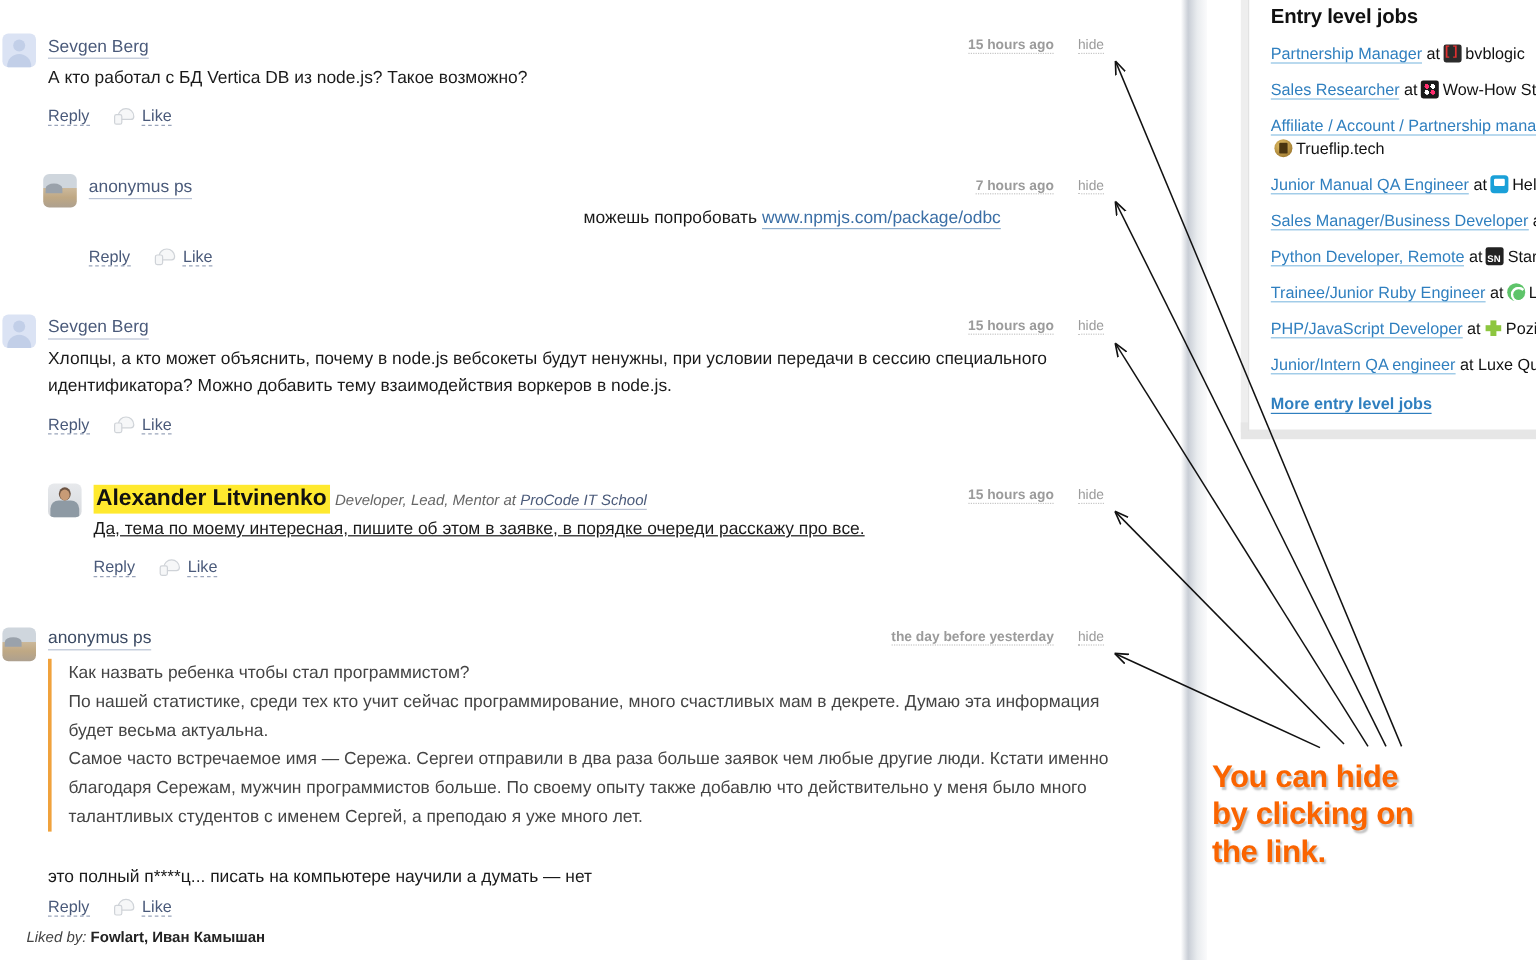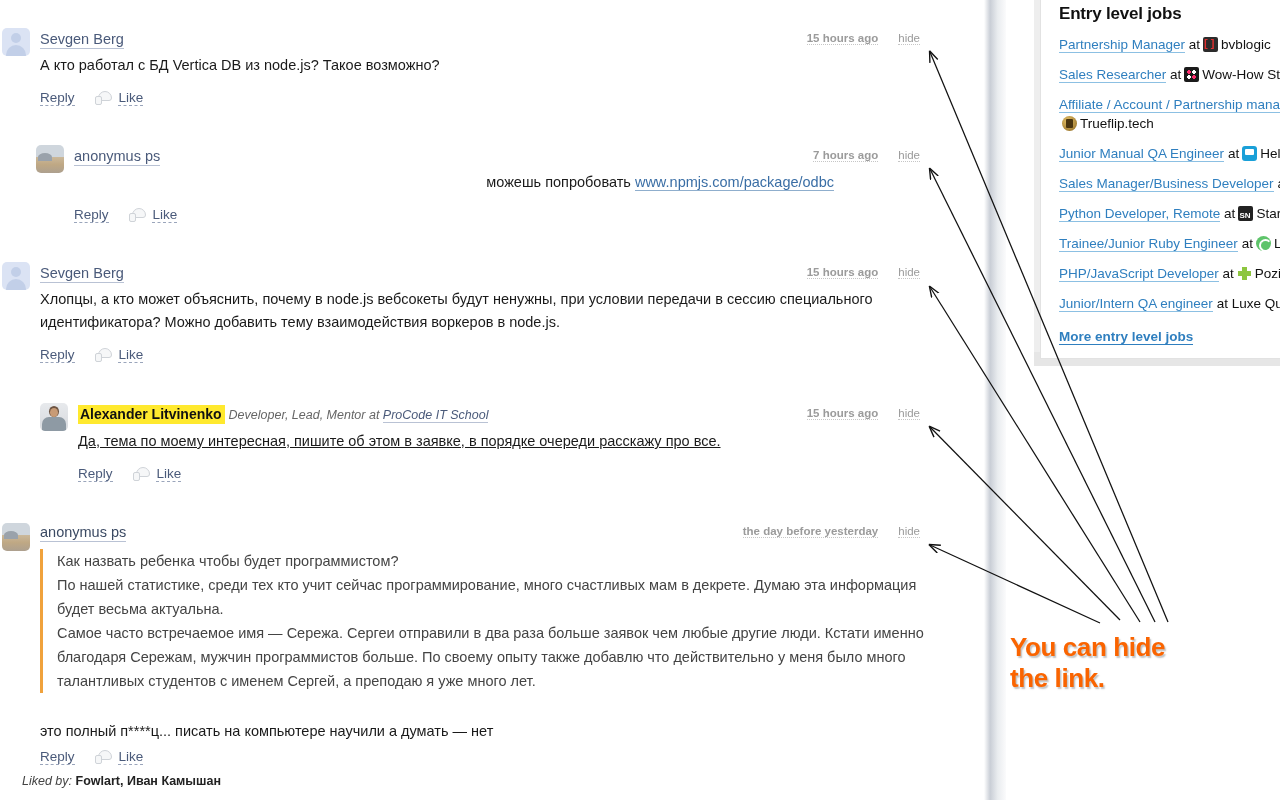--- a/index.html
+++ b/index.html
@@ -67,21 +67,21 @@
   .author {
     font-size: 14.5px;
     color: #4a5a7a;
     text-decoration: none;
     border-bottom: 1px solid #b9c2d4;
     line-height: 18px;
   }
   .author.plain { color:#3b4a63; }
 
   .author-hl {
-    font-size: 14px;
+    font-size: 19px;
     font-weight: bold;
     color: #111;
     background: #ffe92e;
     padding: 1px 3px 2px 2px;
   }
   .author-role {
     font-size: 12.5px;
     color: #666;
     margin-left: 4px;
     font-style: italic;
@@ -303,21 +303,21 @@
       </div>
       <div class="meta" style="right:65px; top:8px;">
         <span class="time">15 hours ago</span><a class="hide">hide</a>
       </div>
     </div>
 
     <div class="comment" style="left:0; top:517px; width:985px;">
       <div class="avatar photo-land" style="left:2px; top:6px;"></div>
       <a class="author plain" style="position:absolute; left:40px; top:6px;">anonymus ps</a>
       <div class="quote" style="position:absolute; left:40px; top:32px; width:900px;">
-        <div class="ctext">Как назвать ребенка чтобы будет программистом?</div>
+        <div class="ctext">Как назвать ребенка чтобы стал программистом?</div>
         <div class="ctext">По нашей статистике, среди тех кто учит сейчас программирование, много счастливых мам в декрете. Думаю эта информация будет весьма актуальна.</div>
         <div class="ctext">Самое часто встречаемое имя — Сережа. Сергеи отправили в два раза больше заявок чем любые другие люди. Кстати именно благодаря Сережам, мужчин программистов больше. По своему опыту также добавлю что действительно у меня было много талантливых студентов с именем Сергей, а преподаю я уже много лет.</div>
       </div>
       <div class="ctext" style="position:absolute; left:40px; top:203px; width:880px;">это полный п****ц... писать на компьютере научили а думать — нет</div>
       <div class="actions" style="position:absolute; left:40px; top:228px;">
         <a class="act">Reply</a>
         <span class="thumb-icon"></span>
         <a class="act">Like</a>
       </div>
       <div class="likedby" style="position:absolute; left:22px; top:257px;">
@@ -400,16 +400,17 @@
       <line x1="1168" y1="622" x2="930" y2="52"></line>
       <line x1="1155" y1="622" x2="930" y2="169"></line>
       <line x1="1140" y1="622" x2="930" y2="287"></line>
       <line x1="1120" y1="620" x2="930" y2="427"></line>
       <line x1="1100" y1="623" x2="930" y2="545"></line>
     </g>
   </svg>
 
   <div id="annot">
     <div>You can hide</div>
+    <div>by clicking on</div>
     <div>the link.</div>
   </div>
 
 </div>
 
 </body></html>

